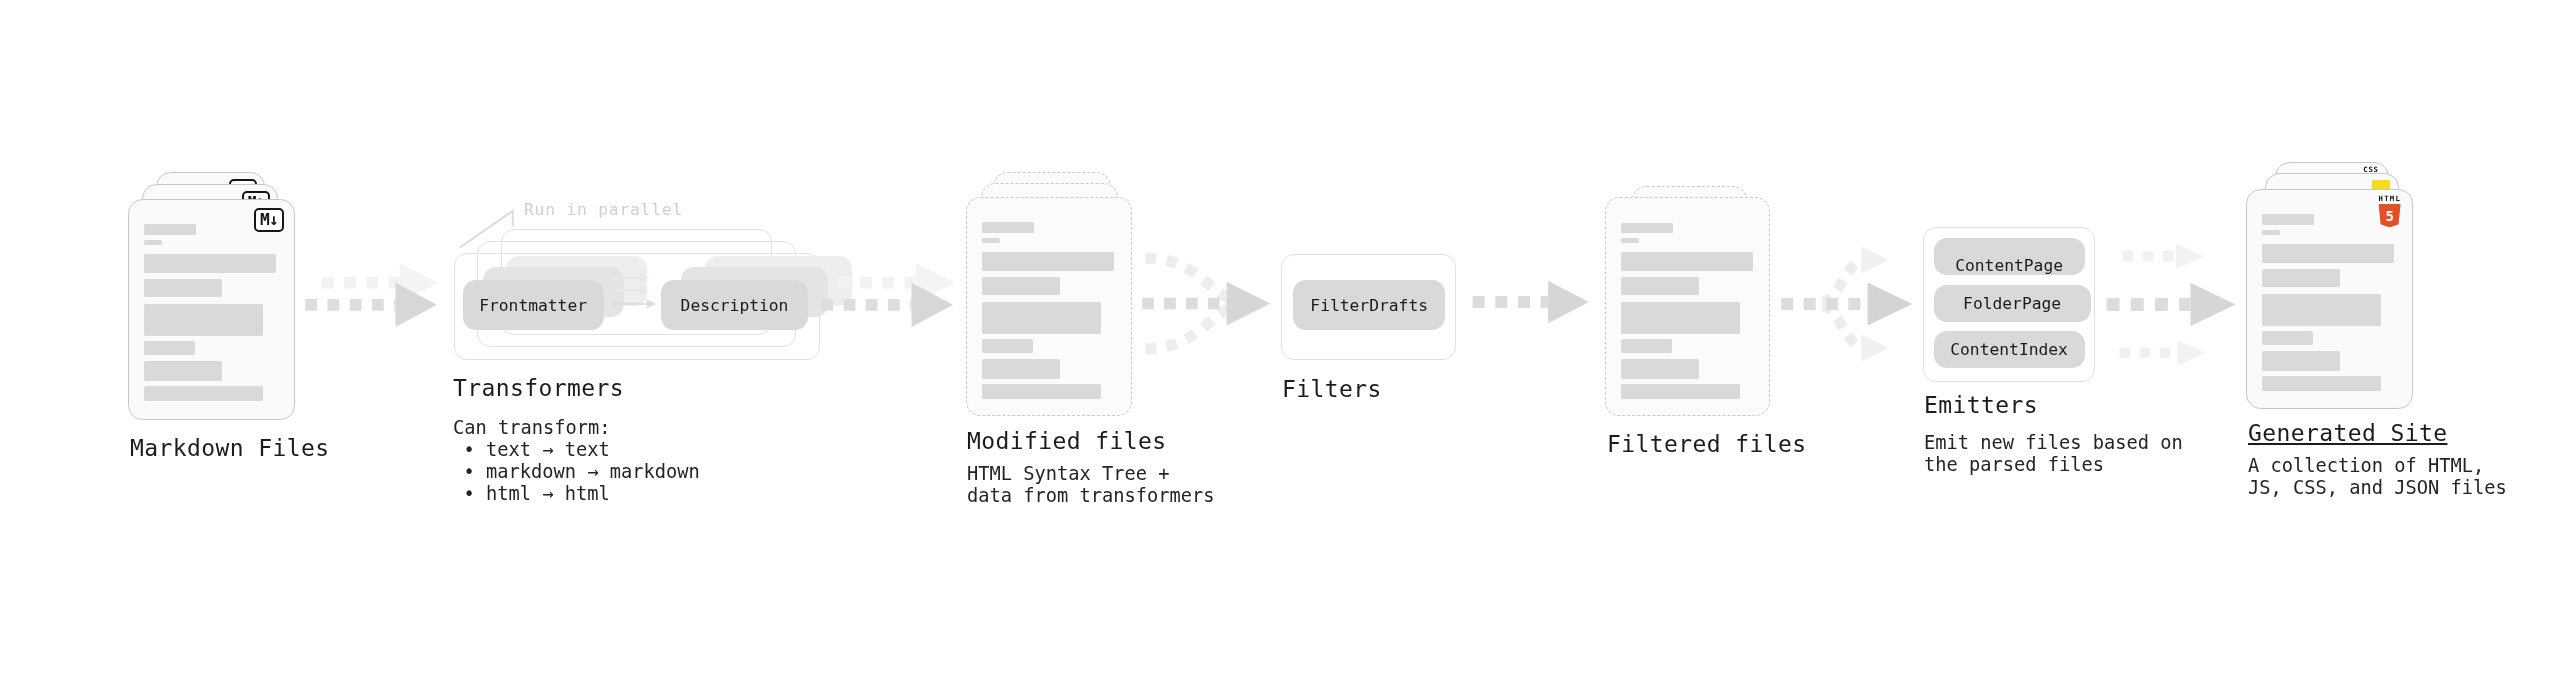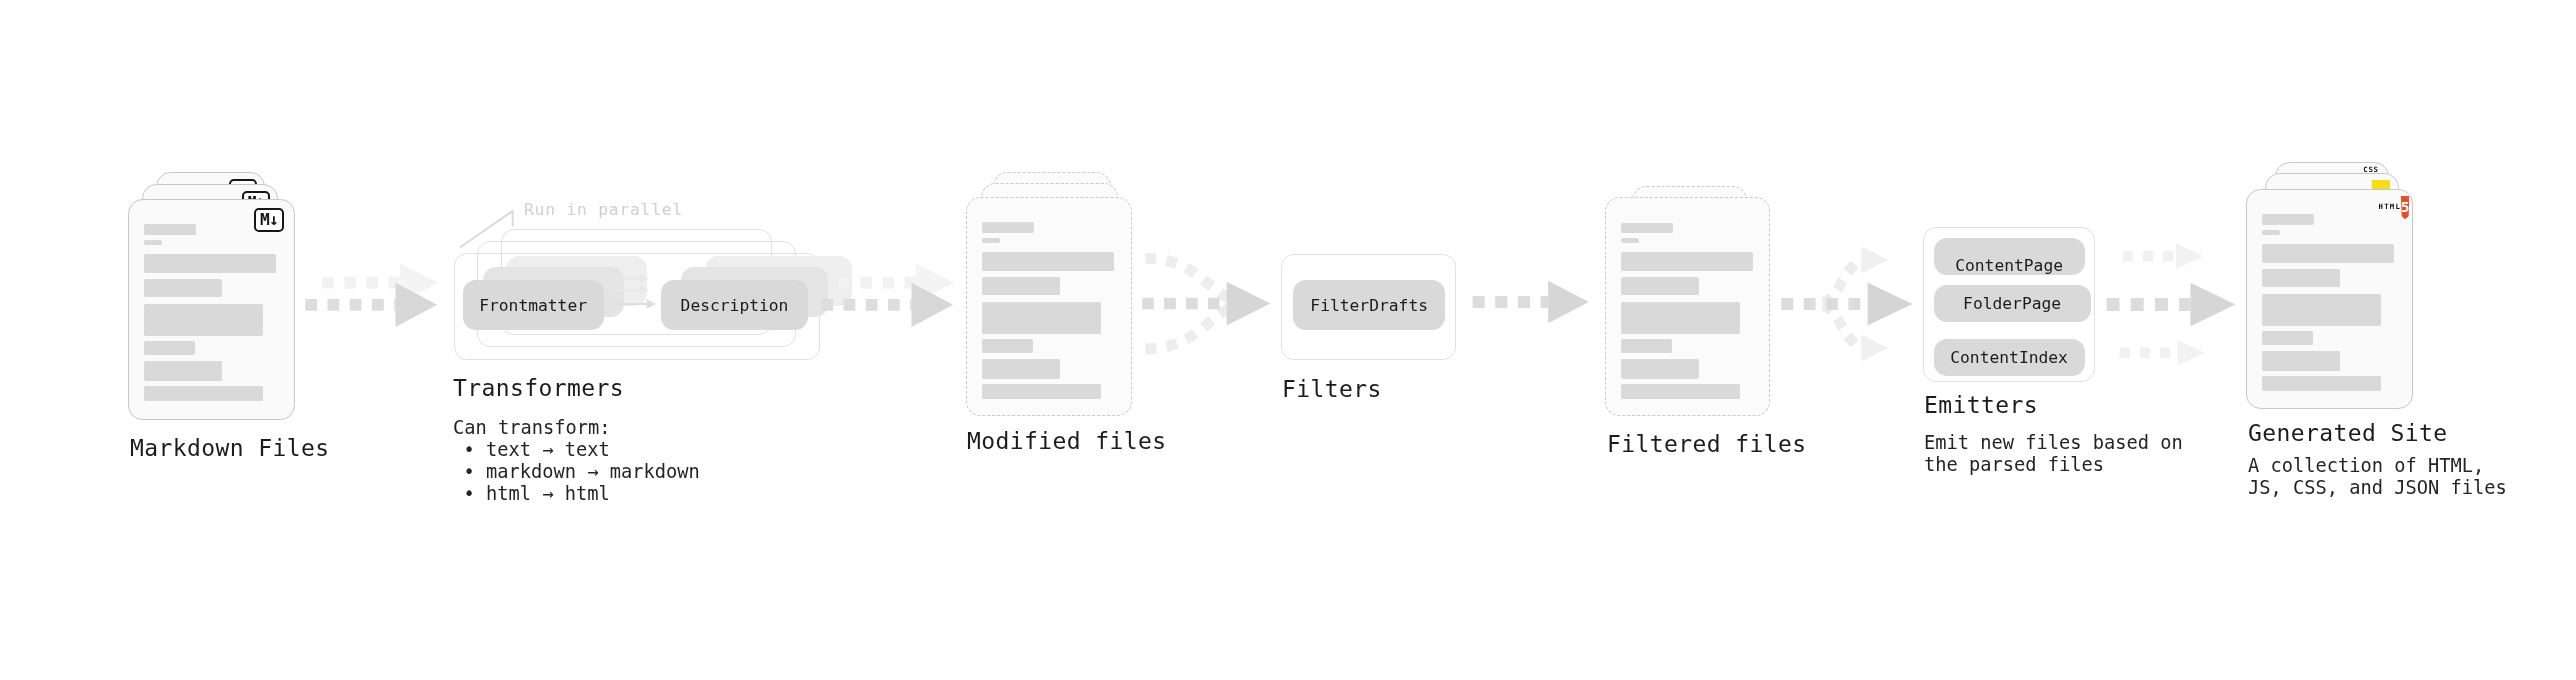--- a/index.html
+++ b/index.html
@@ -29,21 +29,21 @@
     border-radius:4.9px; color:#161616; font-weight:700; font-size:16.3px; line-height:1;
     padding:1.6px 4.1px; letter-spacing:-0.8px; white-space:nowrap;
   }
   .md-badge.sm { top:5.7px; right:7.3px; font-size:14.6px; }
 
   
   .css-badge { position:absolute; top:3.3px; right:6.5px; width:21px; text-align:center; color:#111; }
   .css-word { font-size:7.3px; font-weight:700; letter-spacing:0.8px; line-height:7.3px; }
   .css-bar  { height:4.1px; background:#2b62e9; margin-top:0.8px; border-radius:0.8px; }
   .js-badge  { position:absolute; top:5.7px; right:7.3px; width:18.7px; height:11.4px; background:#f5de19; }
-  .html5-badge { position:absolute; top:4.9px; right:9px; width:24.4px; display:flex; flex-direction:row; align-items:center; }
+  .html5-badge { position:absolute; top:4.9px; right:9px; width:24.4px; display:flex; flex-direction:column; }
   .html5-word { font-size:7.3px; font-weight:700; letter-spacing:1.2px; color:#111; line-height:8.1px; }
   .html5-shield {
     width:22px; height:23.6px; margin-top:0.8px; background:#e44f26; color:#ffffff;
     clip-path:polygon(0 0,100% 0,91% 87%,50% 100%,9% 87%);
     font-size:14px; font-weight:700; display:flex; align-items:center; justify-content:center;
   }
 
   
   .container-box { position:absolute; border:1.6px solid #e1e1e1; border-radius:13px; box-sizing:border-box; }
   .gbox {
@@ -142,20 +142,24 @@
       <div class="bar b2"></div>
       <div class="bar b3"></div>
       <div class="bar b4"></div>
       <div class="bar b5"></div>
       <div class="bar b6"></div>
       <div class="bar b7"></div>
       <div class="bar b8"></div>
     </div>
   </div>
   <div class="node-title" style="left:967px; top:428px;">Modified files</div>
+  <div class="node-sub" style="left:967px; top:463px;">
+    <div>HTML Syntax Tree +</div>
+    <div>data from transformers</div>
+  </div>
 
   <svg class="abs" style="left:1139px; top:241px;" width="133" height="125" viewBox="0 0 170 160">
     <path d="M8,22 C68,22 84,58 116,74" stroke="#ededed" stroke-width="14" stroke-dasharray="14 13" fill="none"></path>
     <path d="M8,138 C68,138 84,102 116,86" stroke="#ededed" stroke-width="14" stroke-dasharray="14 13" fill="none"></path>
     <line x1="4" y1="80" x2="112" y2="80" stroke="#dcdcdc" stroke-width="15" stroke-dasharray="15 13"></line>
     <polygon points="112,52 168,80 112,108" fill="#d6d6d6"></polygon>
   </svg>
 
   <div class="group" style="left:1281px; top:254px; width:179px; height:110px;">
     <div class="container-box" style="left:0; top:0; width:175px; height:106px;"></div>
@@ -195,21 +199,21 @@
   </svg>
 
   <div class="group" style="left:1923px; top:227px; width:179px; height:158px;">
     <div class="container-box" style="left:0; top:0; width:172px; height:155px;"></div>
     <div class="gbox" style="left:10.6px; top:11.4px; width:151px; height:37px;align-items:flex-end;">
       <span>ContentPage</span>
     </div>
     <div class="gbox" style="left:10.6px; top:58px; width:157px; height:37px;">
       <span>FolderPage</span>
     </div>
-    <div class="gbox" style="left:10.6px; top:104px; width:151px; height:37px;margin-top:8px;">
+    <div class="gbox" style="left:10.6px; top:104px; width:151px; height:37px;">
       <span>ContentIndex</span>
     </div>
   </div>
   <div class="node-title" style="left:1924px; top:392px;">Emitters</div>
   <div class="node-sub" style="left:1924px; top:432px;">
     <div>Emit new files based on</div>
     <div>the parsed files</div>
   </div>
 
   <svg class="abs" style="left:2105px; top:236px;" width="137" height="137" viewBox="0 0 170 170">
@@ -239,20 +243,20 @@
       <div class="bar b1"></div>
       <div class="bar b2"></div>
       <div class="bar b3"></div>
       <div class="bar b4"></div>
       <div class="bar b5"></div>
       <div class="bar b6"></div>
       <div class="bar b7"></div>
       <div class="bar b8"></div>
     </div>
   </div>
-  <div class="node-title" style="left:2248px; top:420px;">Generated Site</div>
+  <div class="node-title" style="left:2248px; top:420px;text-decoration:underline;">Generated Site</div>
   <div class="node-sub" style="left:2248px; top:455px;">
     <div>A collection of HTML,</div>
     <div>JS, CSS, and JSON files</div>
   </div>
 
 </div>
 
 
 </body></html>

